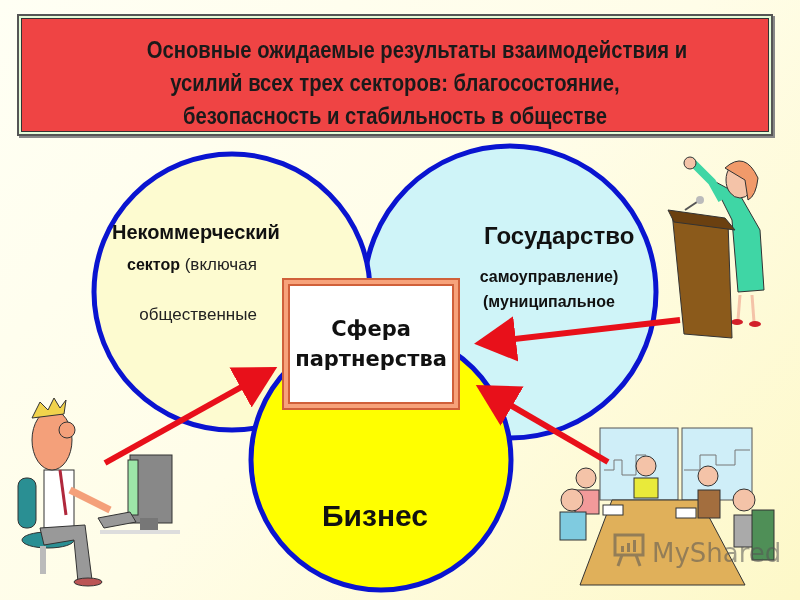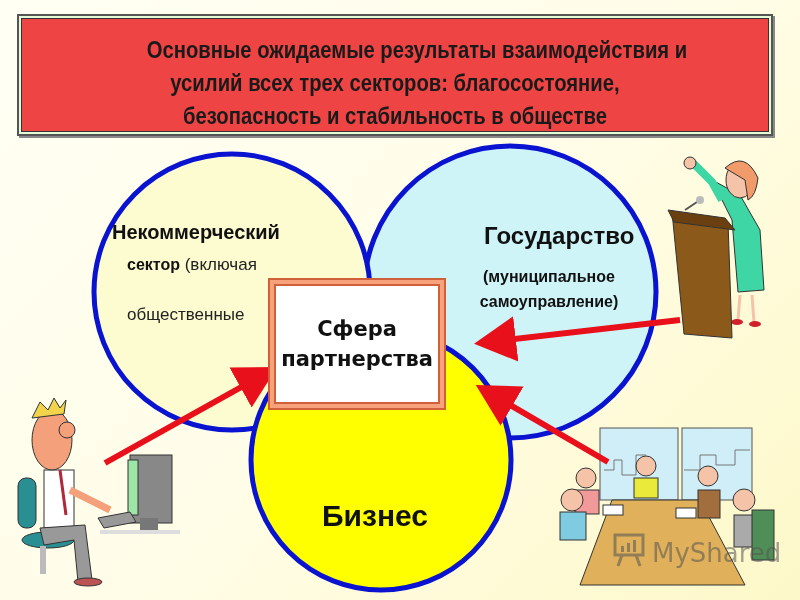--- a/index.html
+++ b/index.html
@@ -16,29 +16,29 @@
     box-sizing: border-box;
   }
   .title-text {
     position: absolute; left: 0; top: 18px; width: 100%;
     text-align: center; font-weight: bold; font-size: 23px; line-height: 33px;
     color: #1a1a1a; transform: scaleX(0.88); transform-origin: center top;
     letter-spacing: 0px;
   }
   .title-text .l1 { display: block; padding-left: 50px; }
   svg.diagram { position: absolute; left: 0; top: 0; }
-  .label { position: absolute; color: #111; }
+  .label { position: absolute; color: #111; text-align: right; }
   .lbl-ngo-title { left: 112px; top: 221px; font-weight: bold; font-size: 20px; }
   .lbl-ngo-sub { left: 127px; top: 252px; font-size: 17px; line-height: 25px; color: #222; }
   .lbl-ngo-sub b { font-size: 16px; color: #111; }
   .lbl-gov-title { left: 484px; top: 222px; font-weight: bold; font-size: 24px; }
   .lbl-gov-sub { left: 466px; top: 264px; font-weight: bold; font-size: 16px; line-height: 25px; text-align: center; width: 166px; }
   .lbl-biz { left: 322px; top: 452px; font-weight: bold; font-size: 30px; margin-top: 47px; }
   .partner-box {
-    position: absolute; left: 270px; top: 280px; width: 174px; height: 128px;
+    position: absolute; left: 284px; top: 280px; width: 174px; height: 128px;
     background: #fff; box-sizing: border-box;
     border: 4px solid #f7a27a;
     box-shadow: 0 0 0 2px #d0603a, inset 0 0 0 2px #d0603a;
   }
   .partner-text {
     position: absolute; left: 0; top: 30px; width: 100%; text-align: center;
     font-family: "DejaVu Sans", sans-serif; font-weight: bold; font-size: 21px; line-height: 30px;
     color: #111;
   }
   .watermark {
@@ -134,22 +134,22 @@
 
 <div class="label lbl-ngo-title">Некоммерческий</div>
 <div class="label lbl-ngo-sub">
   <b>сектор</b><span> (включая</span><br>
   <br>
   <span>общественные</span><br>
 </div>
 
 <div class="label lbl-gov-title">Государство</div>
 <div class="label lbl-gov-sub">
+  <span style="display:block">самоуправление)</span>
   <span style="display:block">(муниципальное</span>
-  <span style="display:block">самоуправление)</span>
 </div>
 
 <div class="label lbl-biz">Бизнес</div>
 
 <div class="partner-box">
   <div class="partner-text">
     <span style="display:block">Сфера</span>
     <span style="display:block">партнерства</span>
   </div>
 </div>

